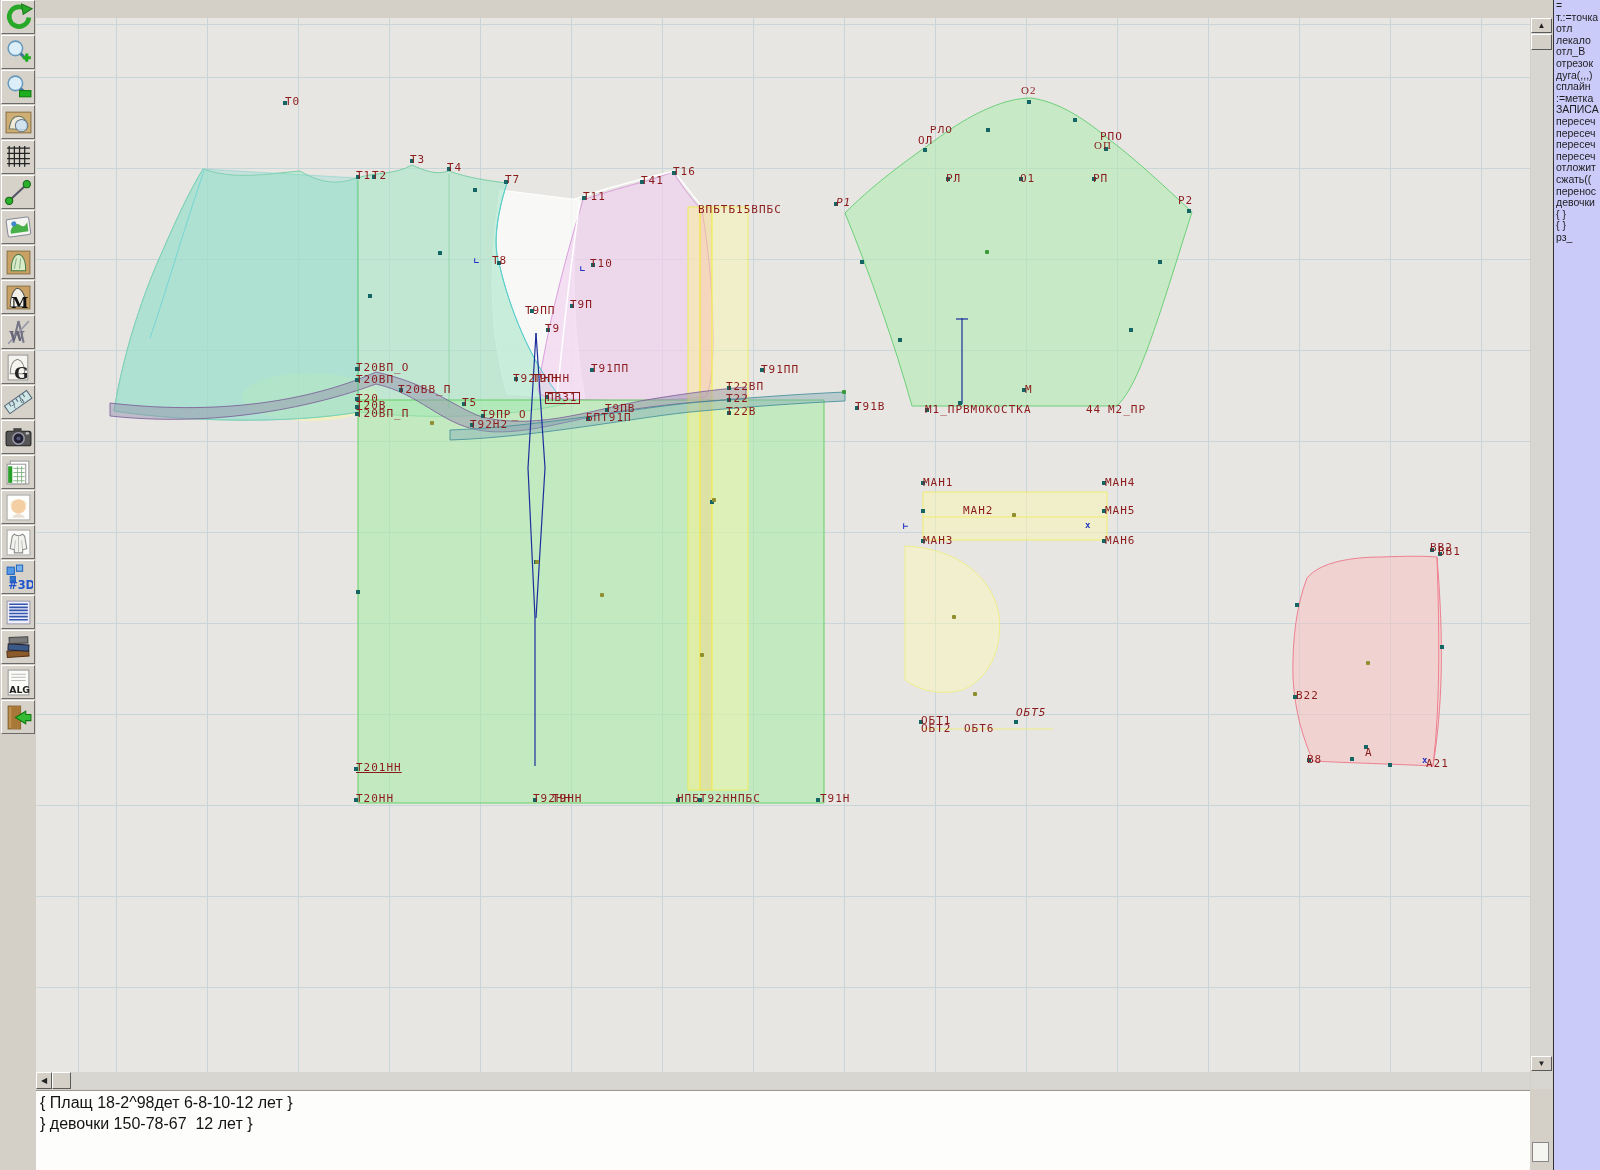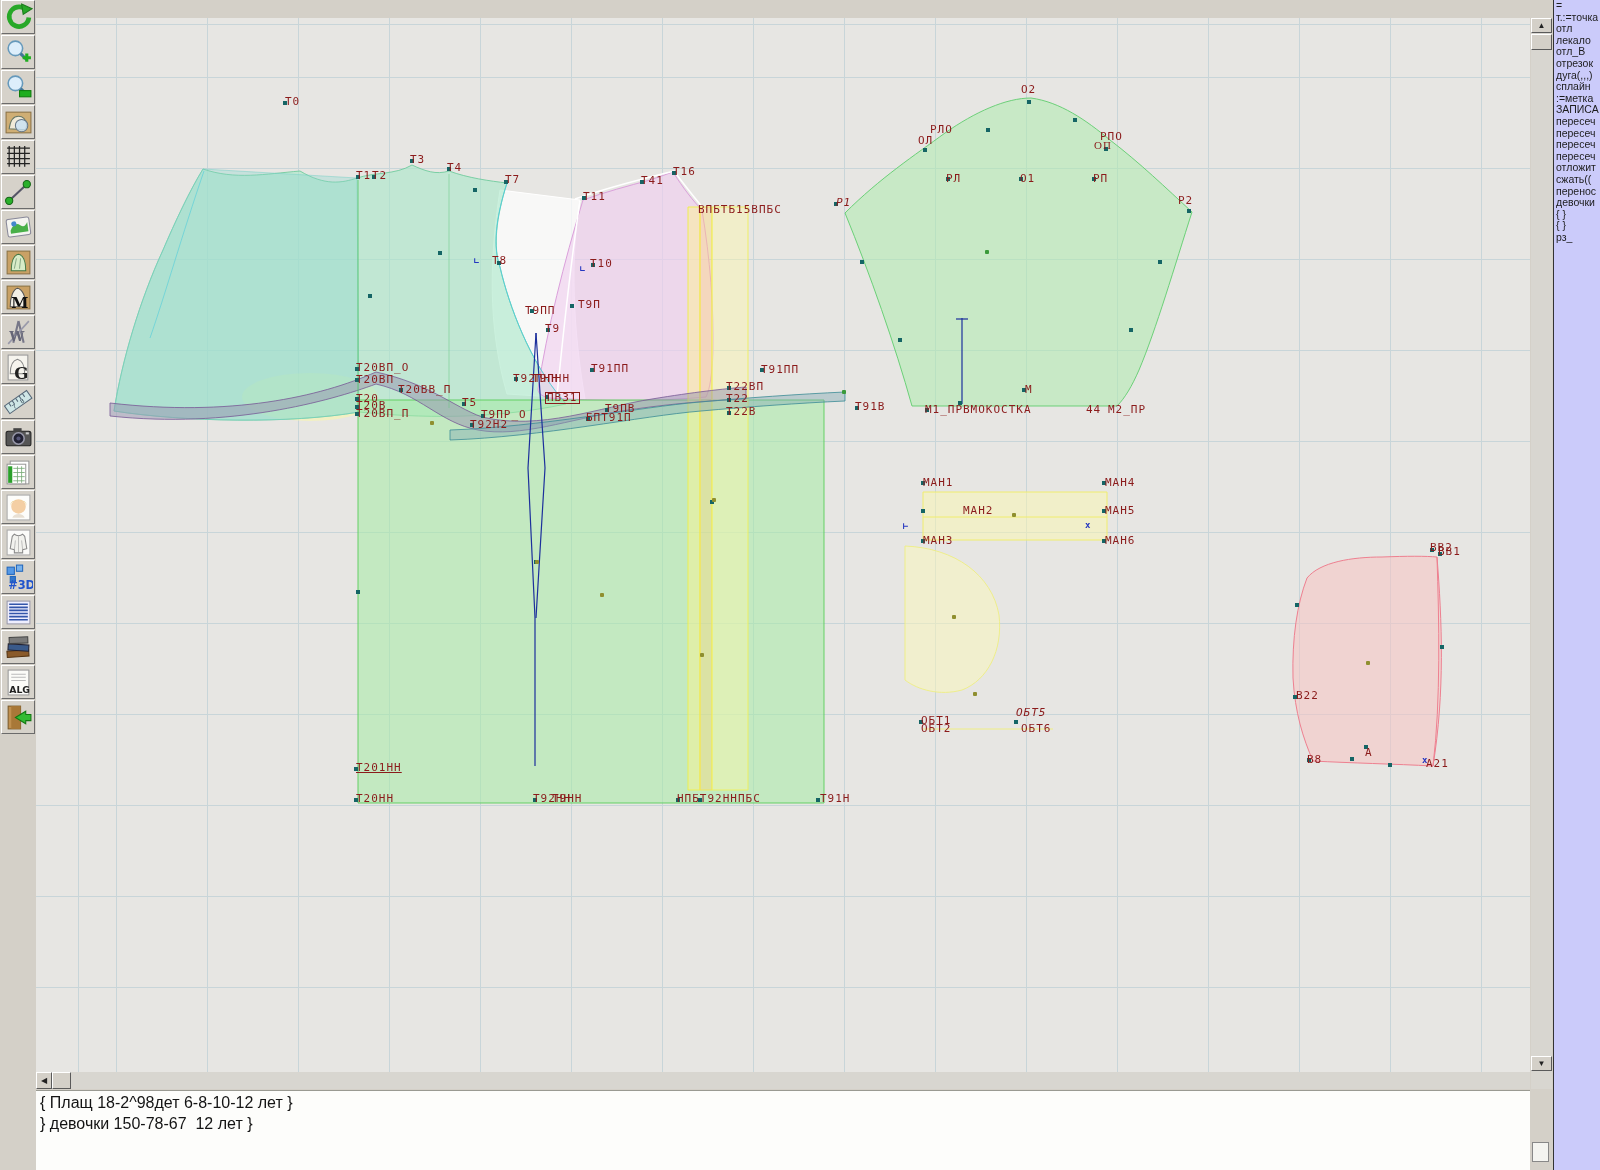--- a/index.html
+++ b/index.html
@@ -346,21 +346,21 @@
       <div class="lbl" style="left: 320px; top: 153px;">Т1</div>
       <div class="lbl" style="left: 336px; top: 153px;">Т2</div>
       <div class="lbl" style="left: 469px; top: 157px;">Т7</div>
       <div class="lbl" style="left: 456px; top: 238px;">Т8</div>
       <div class="lbl" style="left: 547px; top: 174px;">Т11</div>
       <div class="lbl" style="left: 605px; top: 158px;">Т41</div>
       <div class="lbl" style="left: 637px; top: 149px;">Т16</div>
       <div class="lbl" style="left: 662px; top: 187px;">ВПБТБ15ВПБС</div>
       <div class="lbl" style="left: 554px; top: 241px;">Т10</div>
       <div class="lbl" style="left: 489px; top: 288px;">Т9ПП</div>
-      <div class="lbl" style="left: 534px; top: 282px; margin-left: 8px;">Т9П</div>
+      <div class="lbl" style="left: 534px; top: 282px;">Т9П</div>
       <div class="lbl" style="left: 509px; top: 306px;">Т9</div>
       <div class="lbl" style="left: 555px; top: 346px;">Т91ПП</div>
       <div class="lbl" style="left: 725px; top: 347px;">Т91ПП</div>
       <div class="lbl" style="left: 320px; top: 345px;">Т20ВП_О</div>
       <div class="lbl" style="left: 320px; top: 357px;">Т20ВП</div>
       <div class="lbl" style="left: 362px; top: 367px;">Т20ВВ_П</div>
       <div class="lbl" style="left: 320px; top: 376px;">Т20</div>
       <div class="lbl" style="left: 320px; top: 383px;">Т20В</div>
       <div class="lbl" style="left: 320px; top: 391px;">Т20ВП_П</div>
       <div class="lbl" style="left: 477px; top: 356px;">Т92ПНН</div>
@@ -373,40 +373,40 @@
       <div class="lbl" style="left: 550px; top: 395px;">БПТ91П</div>
       <div class="lbl" style="left: 690px; top: 364px;">Т22ВП</div>
       <div class="lbl" style="left: 690px; top: 376px;">Т22</div>
       <div class="lbl" style="left: 690px; top: 389px;">Т22В</div>
       <div class="lbl" style="left: 819px; top: 384px;">Т91В</div>
       <div class="lbl" style="left: 989px; top: 367px;">М</div>
       <div class="lbl" style="left: 889px; top: 387px;">М1_ПР</div>
       <div class="lbl" style="left: 927px; top: 387px;">ВМОКОСТКА</div>
       <div class="lbl" style="left: 1050px; top: 387px;">44</div>
       <div class="lbl" style="left: 1072px; top: 387px;">М2_ПР</div>
-      <div class="lbl" style="left: 985px; top: 67px;">О2</div>
-      <div class="lbl" style="left: 894px; top: 107px;">РЛО</div>
+      <div class="lbl" style="left: 985px; top: 67px; font-family: Liberation Serif, serif;">О2</div>
+      <div class="lbl" style="left: 894px; top: 107px; font-family: Liberation Mono, monospace;">РЛО</div>
       <div class="lbl" style="left: 882px; top: 118px;">ОЛ</div>
       <div class="lbl" style="left: 1064px; top: 114px;">РПО</div>
       <div class="lbl" style="left: 1058px; top: 122px; font-family: Liberation Serif, serif;">ОП</div>
       <div class="lbl" style="left: 910px; top: 156px;">РЛ</div>
       <div class="lbl" style="left: 984px; top: 156px;">О1</div>
       <div class="lbl" style="left: 1057px; top: 156px;">РП</div>
       <div class="lbl" style="left: 800px; top: 180px; font-style: italic;">Р1</div>
       <div class="lbl" style="left: 1142px; top: 178px;">Р2</div>
       <div class="lbl" style="left: 887px; top: 460px;">МАН1</div>
       <div class="lbl" style="left: 1069px; top: 460px;">МАН4</div>
       <div class="lbl" style="left: 887px; top: 488px; padding-left: 40px;">МАН2</div>
       <div class="lbl" style="left: 1069px; top: 488px;">МАН5</div>
       <div class="lbl" style="left: 887px; top: 518px;">МАН3</div>
       <div class="lbl" style="left: 1069px; top: 518px;">МАН6</div>
       <div class="lbl" style="left: 885px; top: 698px;">ОБТ1</div>
       <div class="lbl" style="left: 885px; top: 706px;">ОБТ2</div>
       <div class="lbl" style="left: 980px; top: 690px; font-style: italic;">ОБТ5</div>
-      <div class="lbl" style="left: 985px; top: 706px;">ОБТ6</div>
+      <div class="lbl" style="left: 928px; top: 706px;">ОБТ6</div>
       <div class="lbl" style="left: 1394px; top: 525px;">ВВ2</div>
       <div class="lbl" style="left: 1402px; top: 529px;">ВВ1</div>
       <div class="lbl" style="left: 1260px; top: 673px;">В22</div>
       <div class="lbl" style="left: 1271px; top: 737px;">В8</div>
       <div class="lbl" style="left: 1329px; top: 730px;">А</div>
       <div class="lbl" style="left: 1390px; top: 741px;">А21</div>
       <div class="lbl" style="left: 320px; top: 745px; text-decoration: underline;">Т201НН</div>
       <div class="lbl" style="left: 320px; top: 776px;">Т20НН</div>
       <div class="lbl" style="left: 497px; top: 776px;">Т92НН</div>
       <div class="lbl" style="left: 516px; top: 776px;">Т9НН</div>

